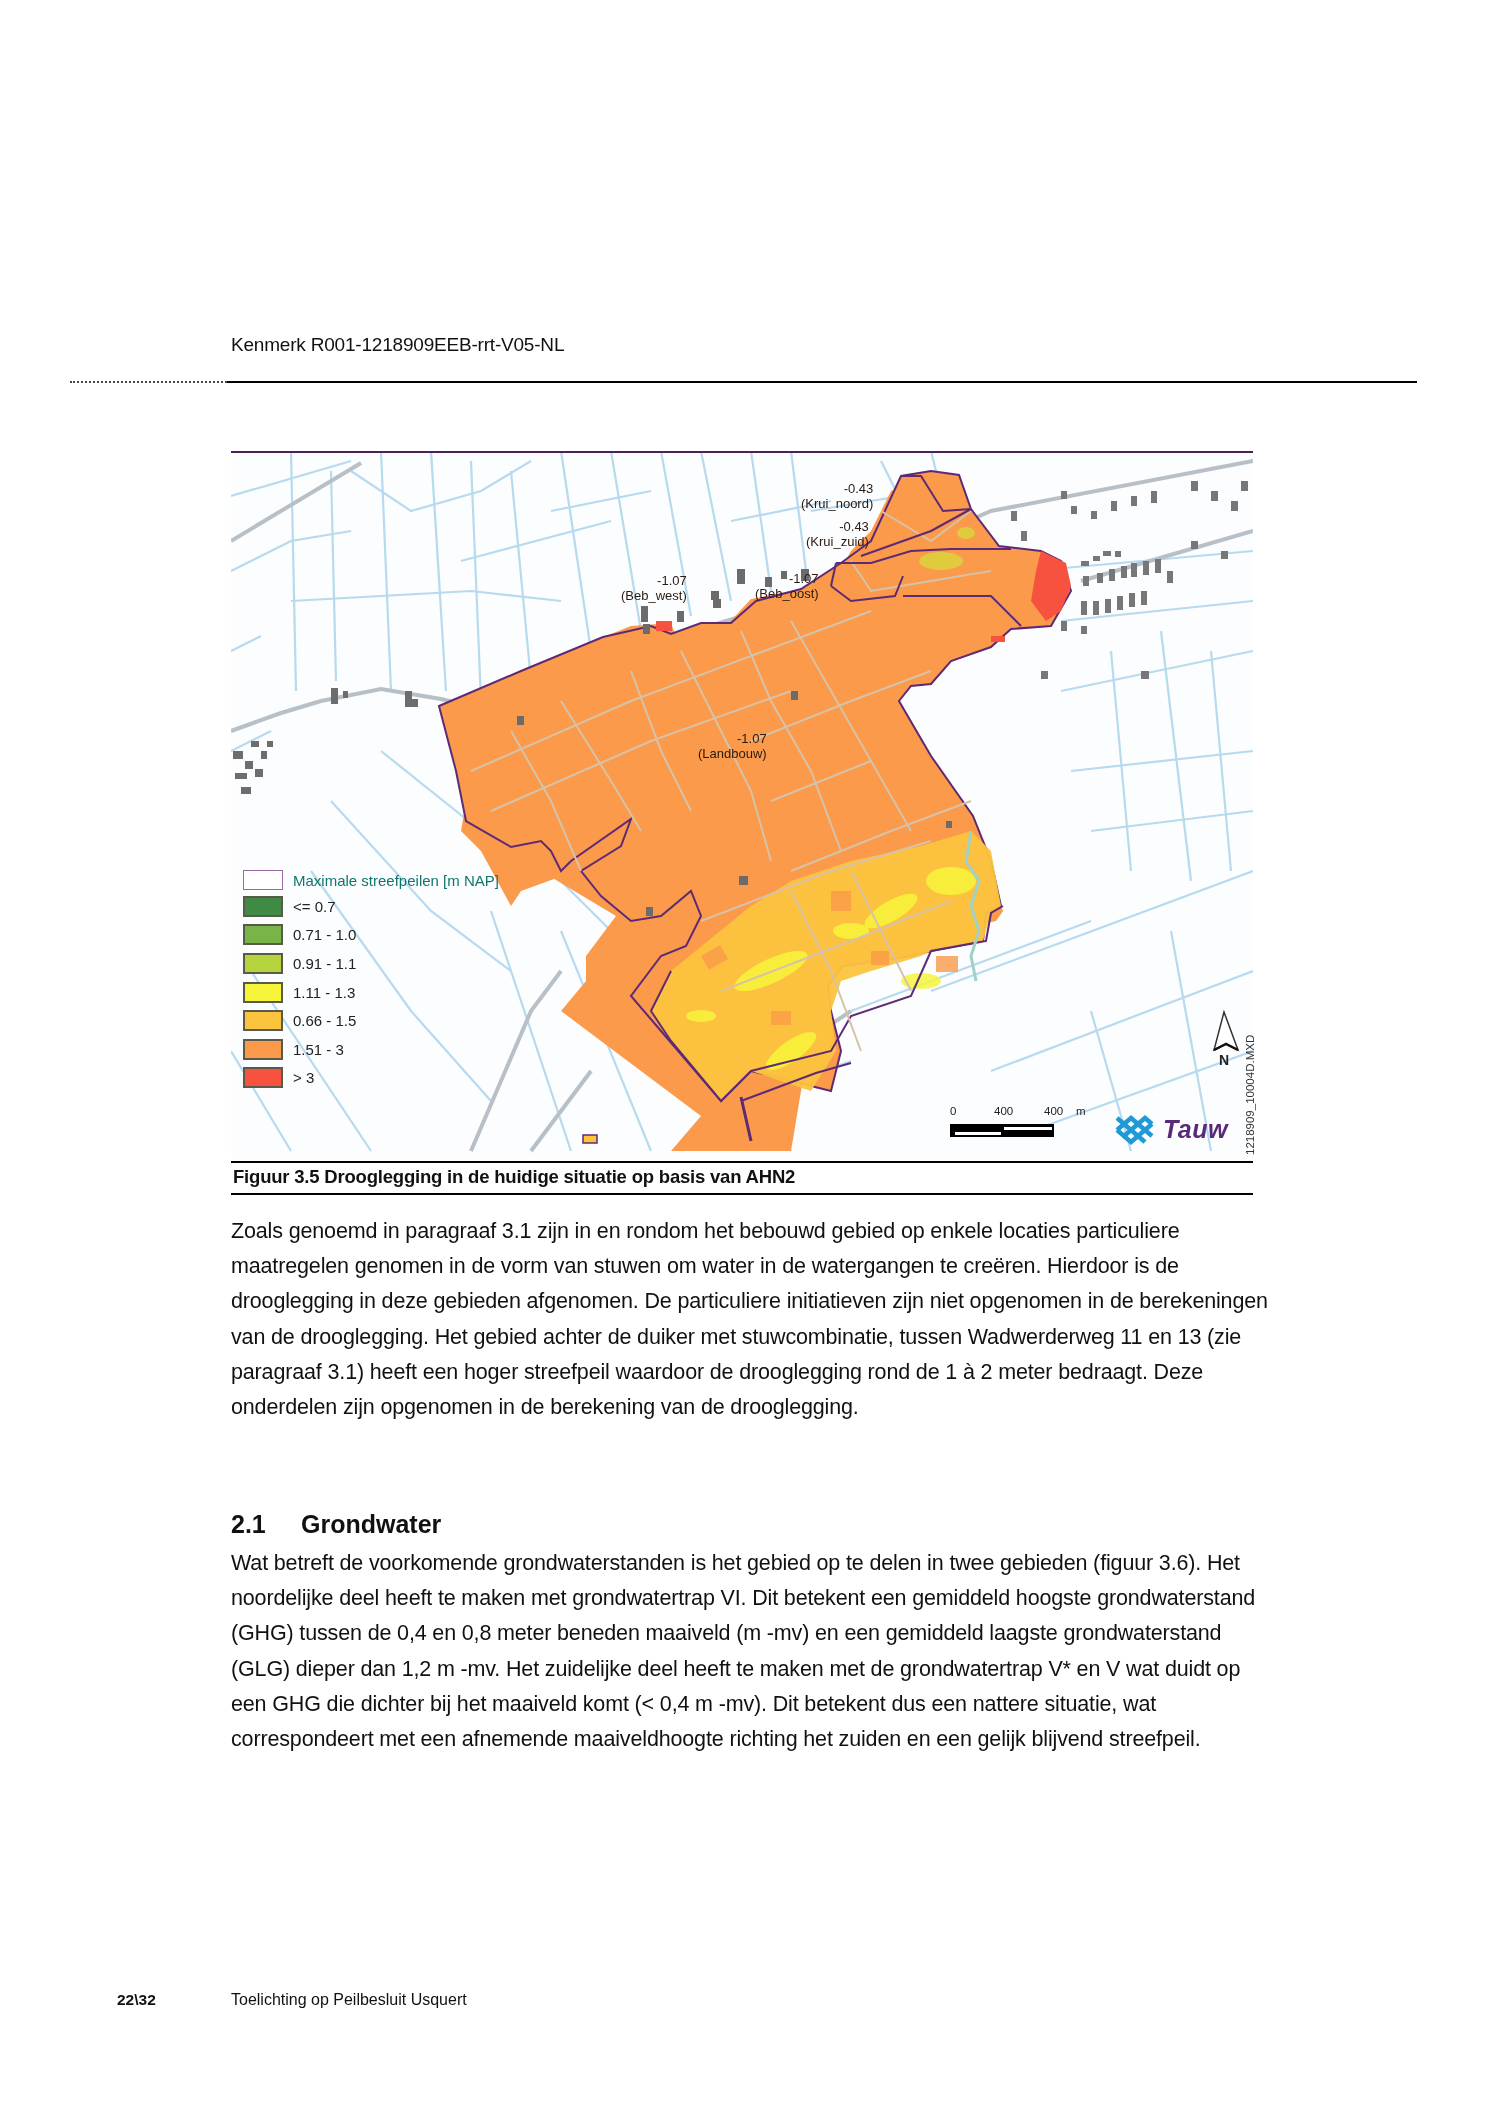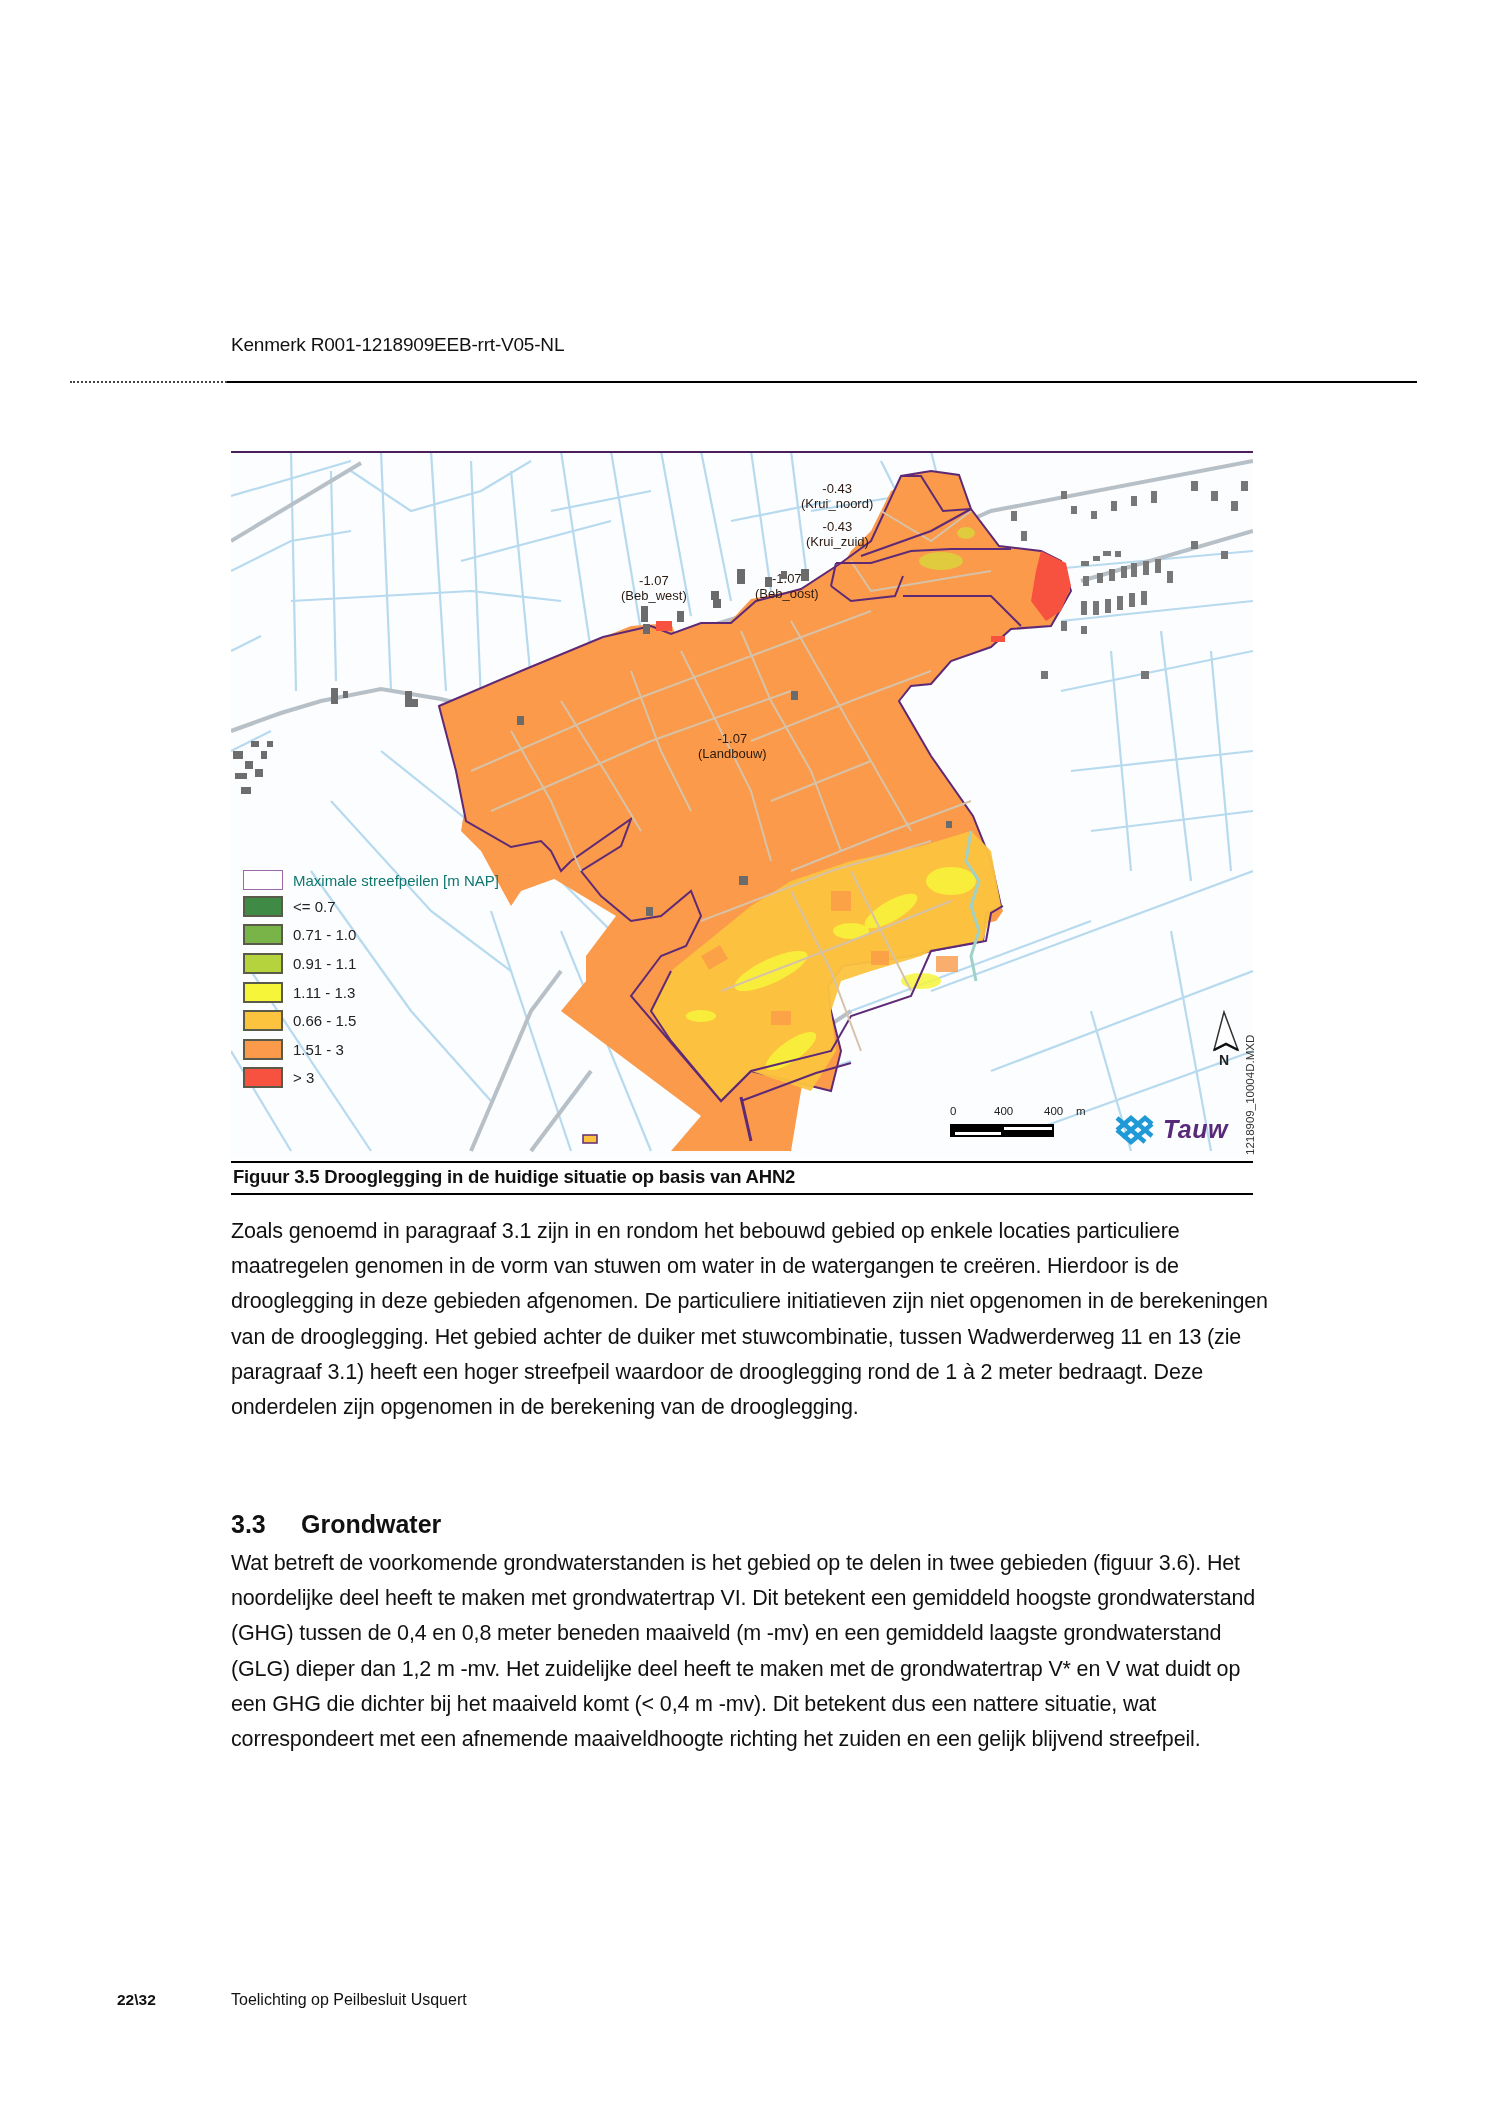--- a/index.html
+++ b/index.html
@@ -22,21 +22,21 @@
     .figure {
       position: absolute; left: 231px; top: 451px; width: 1022px; height: 708px;
       overflow: hidden; background: #fbfdff;
     }
     .figure-top-border {
       position: absolute; left: 231px; top: 451px; width: 1022px; height: 2px; background: #4b1f5a;
     }
     .figure svg { position: absolute; left: 0; top: 0; }
 
     .map-label {
-      position: absolute; font-size: 13px; color: #2a1a10; text-align: center; line-height: 15px;
+      position: absolute; font-size: 13px; color: #2a1a10; text-align: right; line-height: 15px;
       white-space: nowrap;
     }
 
     .legend {
       position: absolute; left: 243px; top: 868px; width: 290px;
     }
     .legend-zone-row { display: flex; align-items: center; height: 24px; }
     .legend-zone-swatch { width: 40px; height: 20px; border: 1.5px solid #9b6aa6; background: #fff; margin-right: 10px; }
     .legend-zone-label { font-size: 15px; color: #0f766e; }
     .legend-title { font-size: 14.5px; font-weight: bold; color: #222; margin-top: 6px; line-height: 27px; }
@@ -401,19 +401,19 @@
 
 <div class="mxd-label">1218909_10004D.MXD</div>
 
 <div class="caption-rule-top"></div>
 <div class="caption">Figuur 3.5 Drooglegging in de huidige situatie op basis van AHN2</div>
 <div class="caption-rule-bottom"></div>
 
 <div class="body-text para1">Zoals genoemd in paragraaf 3.1 zijn in en rondom het bebouwd gebied op enkele locaties particuliere maatregelen genomen in de vorm van stuwen om water in de watergangen te creëren. Hierdoor is de drooglegging in deze gebieden afgenomen. De particuliere initiatieven zijn niet opgenomen in de berekeningen van de drooglegging. Het gebied achter de duiker met stuwcombinatie, tussen Wadwerderweg 11 en 13 (zie paragraaf 3.1) heeft een hoger streefpeil waardoor de drooglegging rond de 1 à 2 meter bedraagt. Deze onderdelen zijn opgenomen in de berekening van de drooglegging.</div>
 
 <div class="section-heading">
-  <span class="num">3.3</span><span>Grondwater</span>
+  <span class="num">2.1</span><span>Grondwater</span>
 </div>
 
 <div class="body-text para2">Wat betreft de voorkomende grondwaterstanden is het gebied op te delen in twee gebieden (figuur 3.6). Het noordelijke deel heeft te maken met grondwatertrap VI. Dit betekent een gemiddeld hoogste grondwaterstand (GHG) tussen de 0,4 en 0,8 meter beneden maaiveld (m -mv) en een gemiddeld laagste grondwaterstand (GLG) dieper dan 1,2 m -mv. Het zuidelijke deel heeft te maken met de grondwatertrap V* en V wat duidt op een GHG die dichter bij het maaiveld komt (&lt; 0,4 m -mv). Dit betekent dus een nattere situatie, wat correspondeert met een afnemende maaiveldhoogte richting het zuiden en een gelijk blijvend streefpeil.</div>
 
 <div class="footer-page">22\32</div>
 <div class="footer-title">Toelichting op Peilbesluit Usquert</div>
 
 </body></html>

